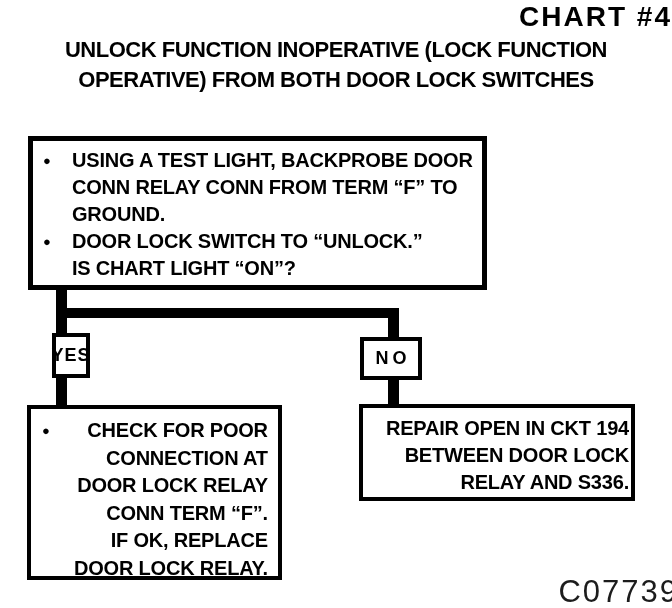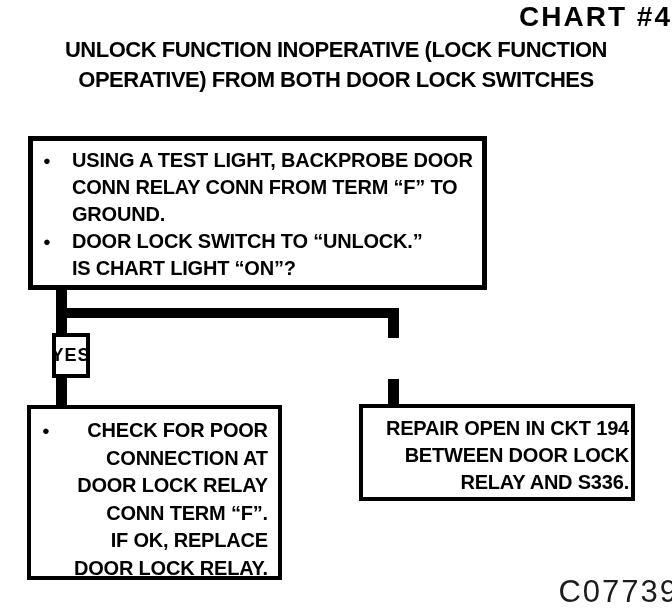--- a/index.html
+++ b/index.html
@@ -158,20 +158,23 @@
       <span class="bullet">●</span>
       <div class="q-text">DOOR LOCK SWITCH TO “UNLOCK.”
 IS CHART LIGHT “ON”?</div>
     </div>
   </div>
 
   <div class="fc-box label-box yes-box">
     <span>YES</span>
   </div>
 
+  <div class="fc-box label-box no-box">
+    <span>NO</span>
+  </div>
 
   <div class="fc-box yes-result-box">
     <div class="q-item">
       <span class="bullet">●</span>
       <div class="result-text">CHECK FOR POOR
 CONNECTION AT
 DOOR LOCK RELAY
 CONN TERM “F”.
 IF OK, REPLACE
 DOOR LOCK RELAY.</div>

